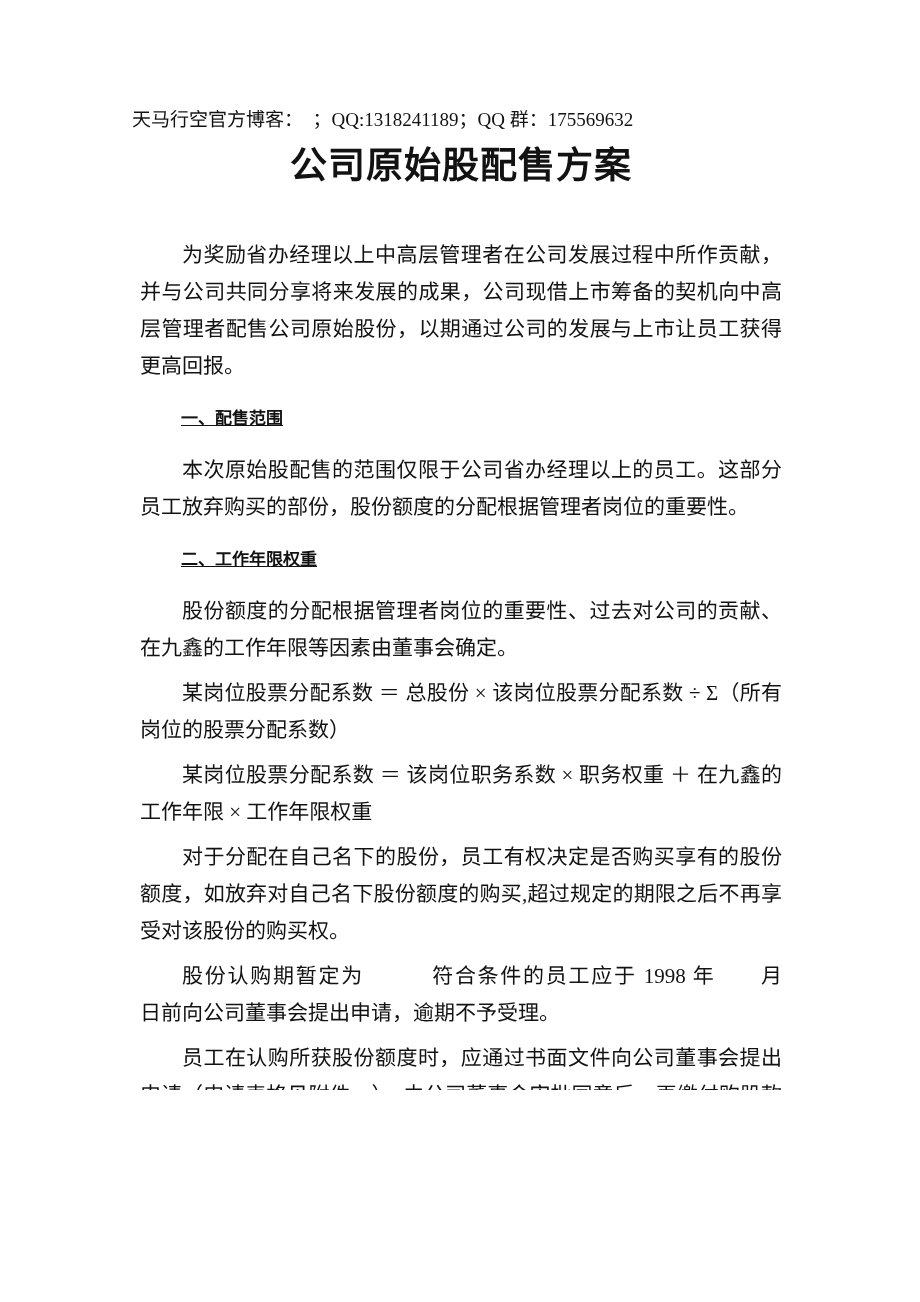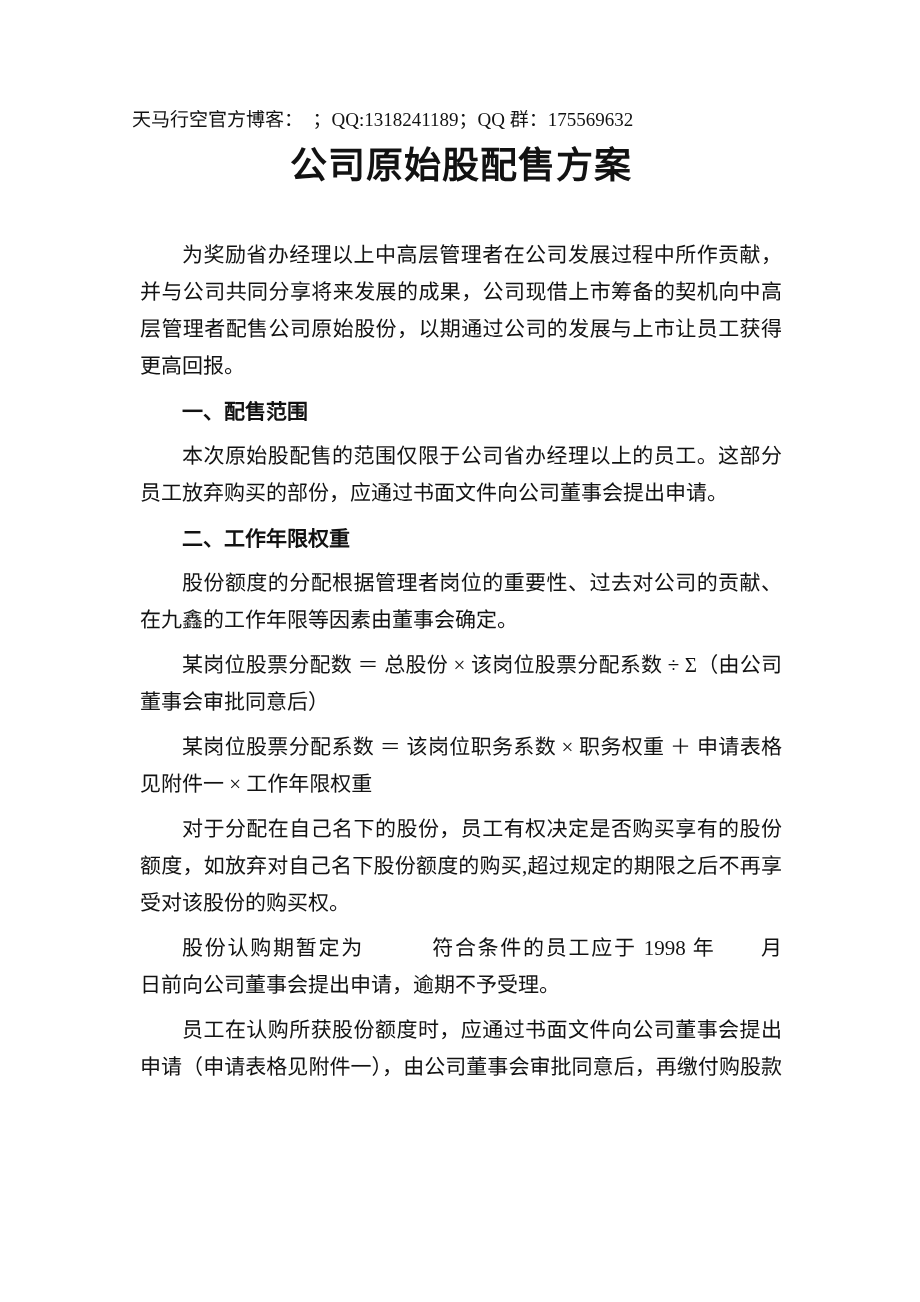--- a/index.html
+++ b/index.html
@@ -40,53 +40,54 @@
     line-height: 37px;
     text-align: justify;
   }
   .para {
     margin: 8px;
     text-indent: 2em;
     white-space: pre-wrap;
     font-family: "Liberation Serif", "DejaVu Serif", serif;
   }
   .heading {
-    margin: 8px;
-    font-size: 21px;
+    margin: 15px;
+    font-size: 17px;
     line-height: 37px;
     font-weight: 700;
     text-indent: 2em;
     font-family: "Liberation Sans", "DejaVu Sans", sans-serif;
+    text-decoration: underline;
   }
 </style>
 </head>
 <body>
 
 <div class="page">
 
   <div class="doc-header">天马行空官方博客：　；QQ:1318241189；QQ 群：175569632</div>
 
   <h1 class="doc-title">公司原始股配售方案</h1>
 
   <div class="doc-body">
 
     <p class="para">为奖励省办经理以上中高层管理者在公司发展过程中所作贡献，并与公司共同分享将来发展的成果，公司现借上市筹备的契机向中高层管理者配售公司原始股份，以期通过公司的发展与上市让员工获得更高回报。</p>
 
 
     <h2 class="heading">一、配售范围</h2>
 
-    <p class="para">本次原始股配售的范围仅限于公司省办经理以上的员工。这部分员工放弃购买的部份，应通过书面文件向公司董事会提出申请。</p>
+    <p class="para">本次原始股配售的范围仅限于公司省办经理以上的员工。这部分员工放弃购买的部份，股份额度的分配根据管理者岗位的重要性。</p>
 
     <h2 class="heading">二、工作年限权重</h2>
 
     <p class="para">股份额度的分配根据管理者岗位的重要性、过去对公司的贡献、在九鑫的工作年限等因素由董事会确定。</p>
 
-    <p class="para">某岗位股票分配数 ＝ 总股份 × 该岗位股票分配系数 ÷ Σ（由公司董事会审批同意后）</p>
+    <p class="para">某岗位股票分配系数 ＝ 总股份 × 该岗位股票分配系数 ÷ Σ（所有岗位的股票分配系数）</p>
 
-    <p class="para">某岗位股票分配系数 ＝ 该岗位职务系数 × 职务权重 ＋ 申请表格见附件一 × 工作年限权重</p>
+    <p class="para">某岗位股票分配系数 ＝ 该岗位职务系数 × 职务权重 ＋ 在九鑫的工作年限 × 工作年限权重</p>
 
 
     <p class="para">对于分配在自己名下的股份，员工有权决定是否购买享有的股份额度，如放弃对自己名下股份额度的购买,超过规定的期限之后不再享受对该股份的购买权。</p>
 
 
     <p class="para">股份认购期暂定为　　　符合条件的员工应于 1998 年　　月　　日前向公司董事会提出申请，逾期不予受理。</p>
 
     <p class="para">员工在认购所获股份额度时，应通过书面文件向公司董事会提出申请（申请表格见附件一），由公司董事会审批同意后，再缴付购股款项。</p>
 
   </div>

